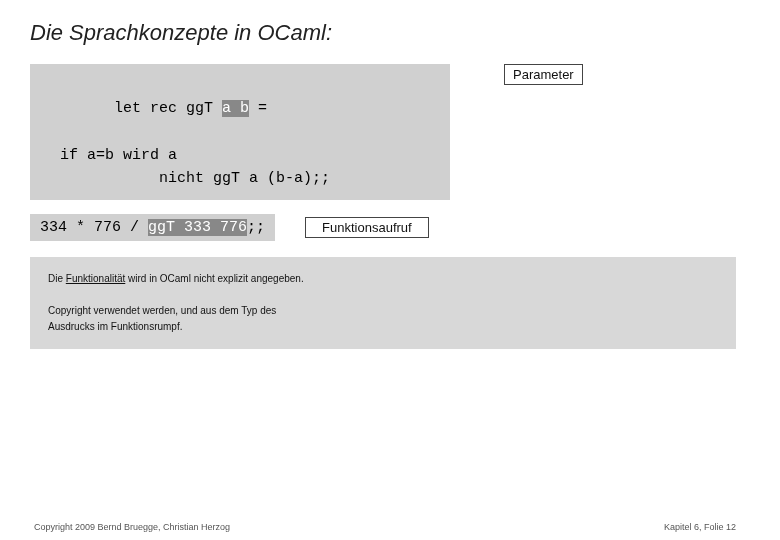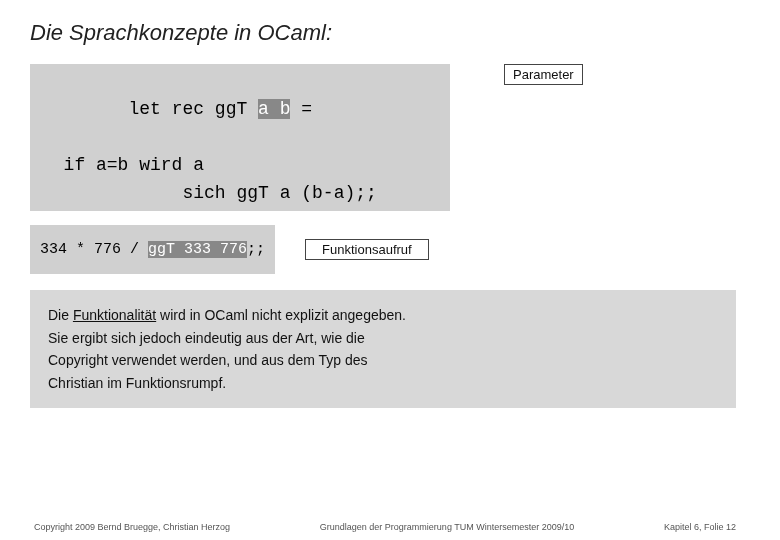--- a/index.html
+++ b/index.html
@@ -24,23 +24,23 @@
     .title {
       font-size: 22px;
       font-style: italic;
       font-weight: normal;
       color: #222;
       margin-bottom: 18px;
     }
 
     .code-block {
       background: #d0d0d0;
-      padding: 4px 12px;
+      padding: 10px 12px;
       font-family: 'Courier New', Courier, monospace;
-      font-size: 18px;
+      font-size: 15px;
       color: #000;
       line-height: 1.55;
       min-width: 420px;
     }
 
     .code-line {
       display: block;
       white-space: pre;
     }
 
@@ -80,36 +80,36 @@
       flex-direction: row;
       align-items: center;
       margin-bottom: 16px;
     }
 
     .call-code {
       font-family: 'Courier New', Courier, monospace;
       font-size: 15px;
       color: #000;
       background: #d0d0d0;
-      padding: 16px 10px;
+      padding: 5px 10px;
     }
 
     .call-label {
       border: 1.5px solid #444;
       padding: 2px 16px;
       font-size: 13px;
       background: #fff;
       color: #111;
       margin-left: 30px;
     }
 
     .explanation-box {
       background: #d8d8d8;
       padding: 14px 18px;
-      font-size: 14px;
+      font-size: 10px;
       color: #111;
       line-height: 1.6;
       margin-bottom: 14px;
     }
 
     .underline {
       text-decoration: underline;
     }
 
     .footer {
@@ -136,21 +136,21 @@
 
   <h1 class="title">Die Sprachkonzepte in OCaml:</h1>
 
   <div class="code-and-labels">
 
     <div class="code-block">
       <span class="code-line">
         <span>let rec ggT </span><span class="inline-highlight">a b</span><span> =</span>
       </span>
       <span class="code-line">  if a=b wird a</span>
-      <span class="code-line">             sich ggT a (b-a);; </span>
+      <span class="code-line">             nicht ggT a (b-a);; </span>
     </div>
 
     <div class="labels-col">
 
       <div class="label-item" style="margin-top: 0px;">
         <span class="label-text-box">Parameter</span>
       </div>
 
     </div>
 
@@ -159,25 +159,24 @@
   <div class="call-row">
     <div class="call-code">
       <span>334 * 776 / </span><span class="inline-highlight">ggT 333 776</span><span>;;</span>
     </div>
     <div class="call-label">Funktionsaufruf</div>
   </div>
 
   <div class="explanation-box">
     <span>
       Die <span class="underline">Funktionalität</span> wird in OCaml nicht explizit angegeben.<br>
-      <span>Sie ergibt sich jedoch eindeutig aus der Art, wie die</span><br>
+      <br>
       <span>Copyright verwendet werden, und aus dem Typ des</span><br>
-      <span>Christian im Funktionsrumpf.</span>
+      <span>Ausdrucks im Funktionsrumpf.</span>
     </span>
   </div>
 
   <div class="footer">
     <span>Copyright 2009 Bernd Bruegge, Christian Herzog</span>
-    <span>Grundlagen der Programmierung   TUM Wintersemester 2009/10</span>
     <span>Kapitel 6, Folie 12</span>
   </div>
 
 </div>
 
 </body></html>

